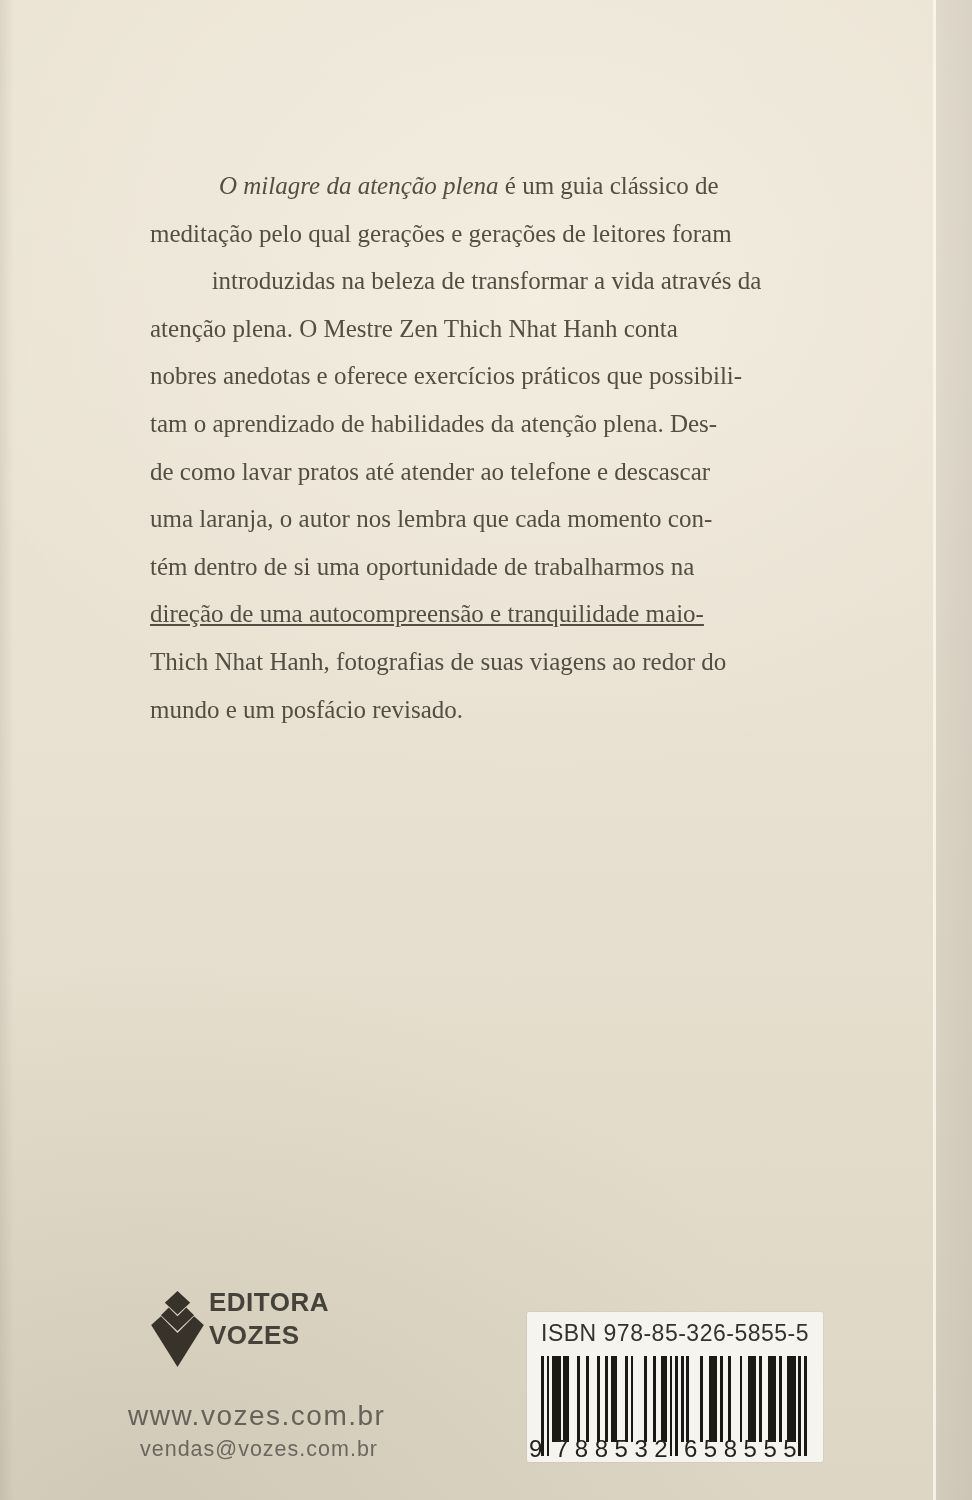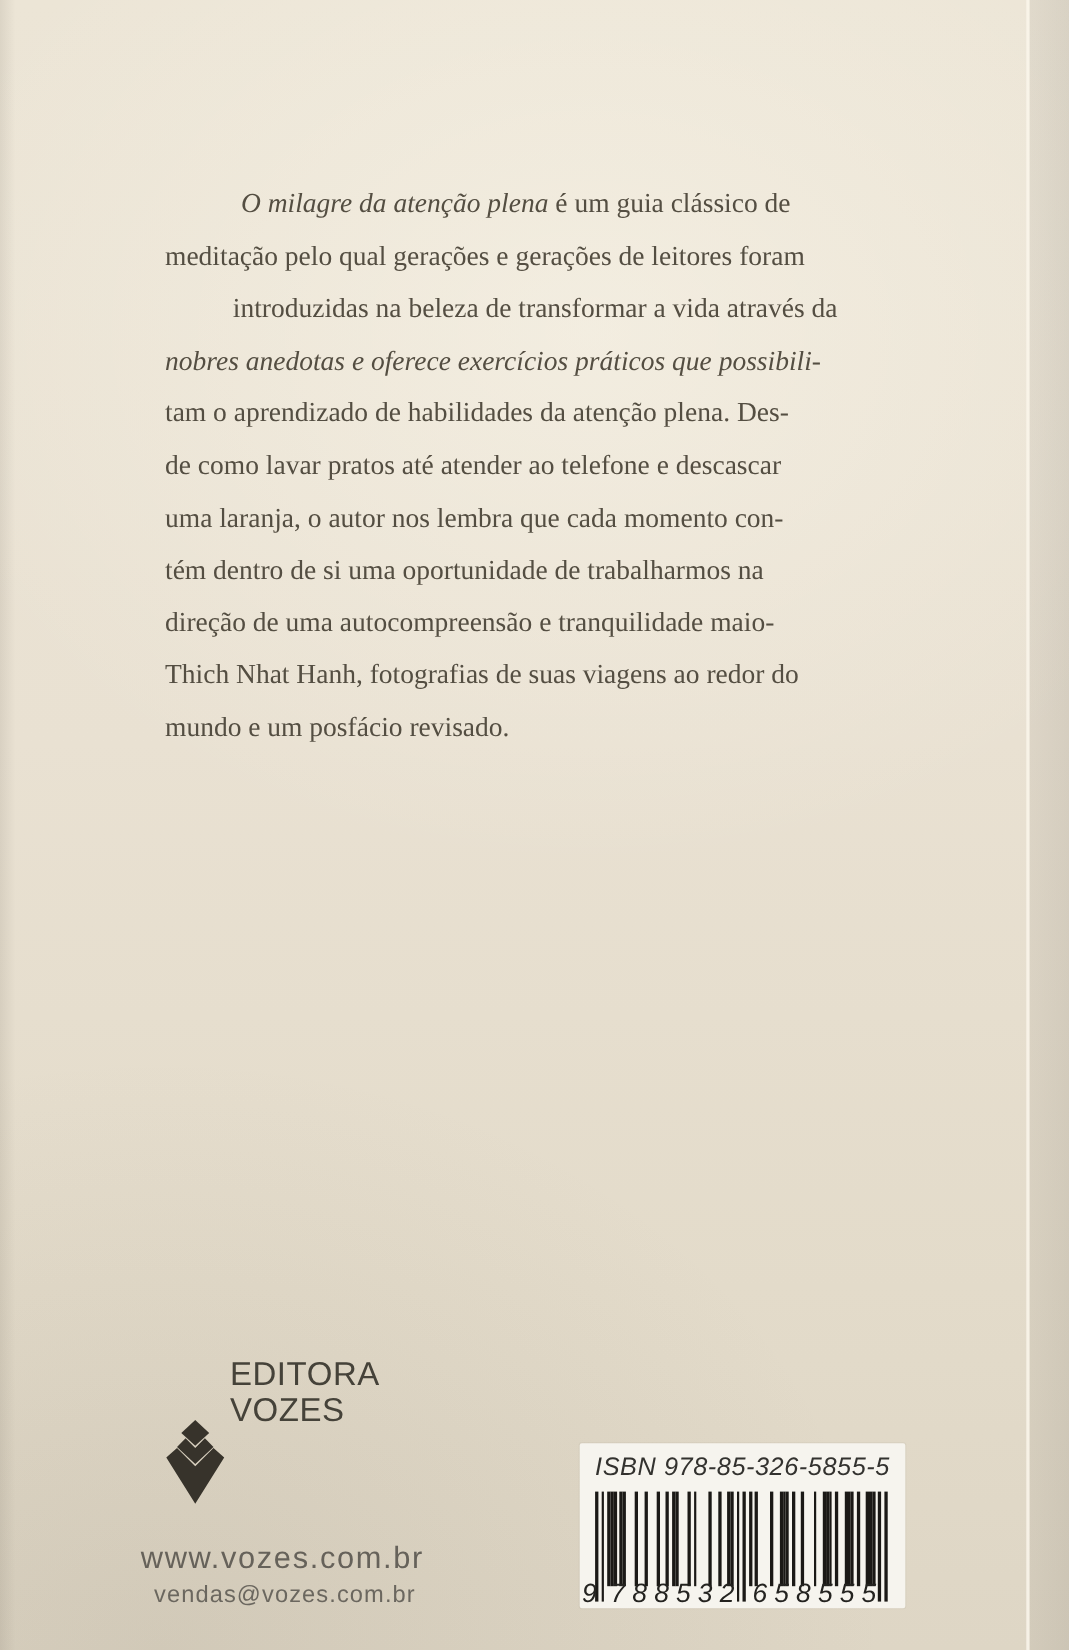--- a/index.html
+++ b/index.html
@@ -29,41 +29,40 @@
     width:673px;box-sizing:border-box;
     height:47.6px;line-height:47.6px;
     white-space:nowrap;overflow:visible;
   }
   .synopsis .line.first{padding-left:69px;}
   .synopsis .line i{font-style:italic;}
 
   
   .logo-icon{position:absolute;left:150px;top:1290px;}
   .pub-name{
-    position:absolute;left:209px;top:1233px;
-    font-family:"Liberation Sans","DejaVu Sans",sans-serif;
-    font-size:30px;line-height:33px;color:#454239;letter-spacing:0.5px;
+    position:absolute;left:209px;top:1286px;
+    font-family:"Liberation Sans","DejaVu Sans",sans-serif;
+    font-size:26px;line-height:33px;color:#454239;letter-spacing:0.5px;font-weight:bold;
   }
   .website{
     position:absolute;left:128px;top:1400px;
     font-family:Liberation Sans, sans-serif;
     font-size:28px;color:#66625a;letter-spacing:1.5px;
   }
   .email{
     position:absolute;left:140px;top:1437px;
     font-family:"Liberation Sans","DejaVu Sans",sans-serif;
     font-size:21.5px;color:#6b675f;letter-spacing:1px;text-align:right;
   }
 
   
   .barcode-label{
     position:absolute;left:527px;top:1312px;width:296px;height:150px;
     background:#f6f4ee;border-radius:2px;
     box-shadow:0 0 0 1px rgba(0,0,0,0.03);
-    font-style:italic;
   }
   .isbn-text{
     margin-top:8px;text-align:center;
     font-family:"Liberation Sans","DejaVu Sans",sans-serif;
     font-size:23px;color:#33322f;letter-spacing:0.5px;
   }
   .bars{position:absolute;left:14px;top:44px;display:flex;}
   .mod{width:2.8px;height:86px;flex:none;}
   .mod.on{background:#1b1916;}
   .mod.guard.on{height:100px;}
@@ -78,26 +77,27 @@
 </style>
 </head>
 <body>
 
 <div class="cover">
 
   <div class="synopsis" style="color: rgb(84, 78, 66);">
       <div class="line first" style="display: block; word-spacing: 0px;"><i>O milagre da atenção plena</i> é um guia clássico de</div>
       <div class="line" style="display: block; word-spacing: 0px;">meditação pelo qual gerações e gerações de leitores foram</div>
       <div class="line" style="display: block; word-spacing: 0px; text-align: center;">introduzidas na beleza de transformar a vida através da</div>
-      <div class="line" style="display: block; word-spacing: 0px; font-style: italic;">nobres anedotas e oferece exercícios práticos que possibili-</div>
+      <div class="line" style="display: block; word-spacing: 0px;">atenção plena. O Mestre Zen Thich Nhat Hanh conta</div>
+      <div class="line" style="display: block; word-spacing: 0px;">nobres anedotas e oferece exercícios práticos que possibili-</div>
       <div class="line" style="display: block; word-spacing: 0px;">tam o aprendizado de habilidades da atenção plena. Des-</div>
       <div class="line" style="display: block; word-spacing: 0px;">de como lavar pratos até atender ao telefone e descascar</div>
       <div class="line" style="display: block; word-spacing: 0px;">uma laranja, o autor nos lembra que cada momento con-</div>
       <div class="line" style="display: block; word-spacing: 0px;">tém dentro de si uma oportunidade de trabalharmos na</div>
-      <div class="line" style="display: block; word-spacing: 0px;">direção de uma autocompreensão e tranquilidade maio-</div>
+      <div class="line" style="display: block; word-spacing: 0px; text-decoration: underline;">direção de uma autocompreensão e tranquilidade maio-</div>
       <div class="line" style="display: block; word-spacing: 0px;">Thich Nhat Hanh, fotografias de suas viagens ao redor do</div>
       <div class="line last">mundo e um posfácio revisado.</div>
     </div>
 
   <div class="logo-icon">
     <svg width="55" height="78" viewBox="0 0 56 80" aria-hidden="true">
       <g fill="#37332b">
         <path d="M28 1 L41 13 L28 25 L15 13 Z"></path>
         <path d="M11 26 L28 42 L45 26 L37 18 L28 27 L19 18 Z"></path>
         <path d="M1 36 L28 79 L55 36 L45 27 L28 44 L11 27 Z"></path>

